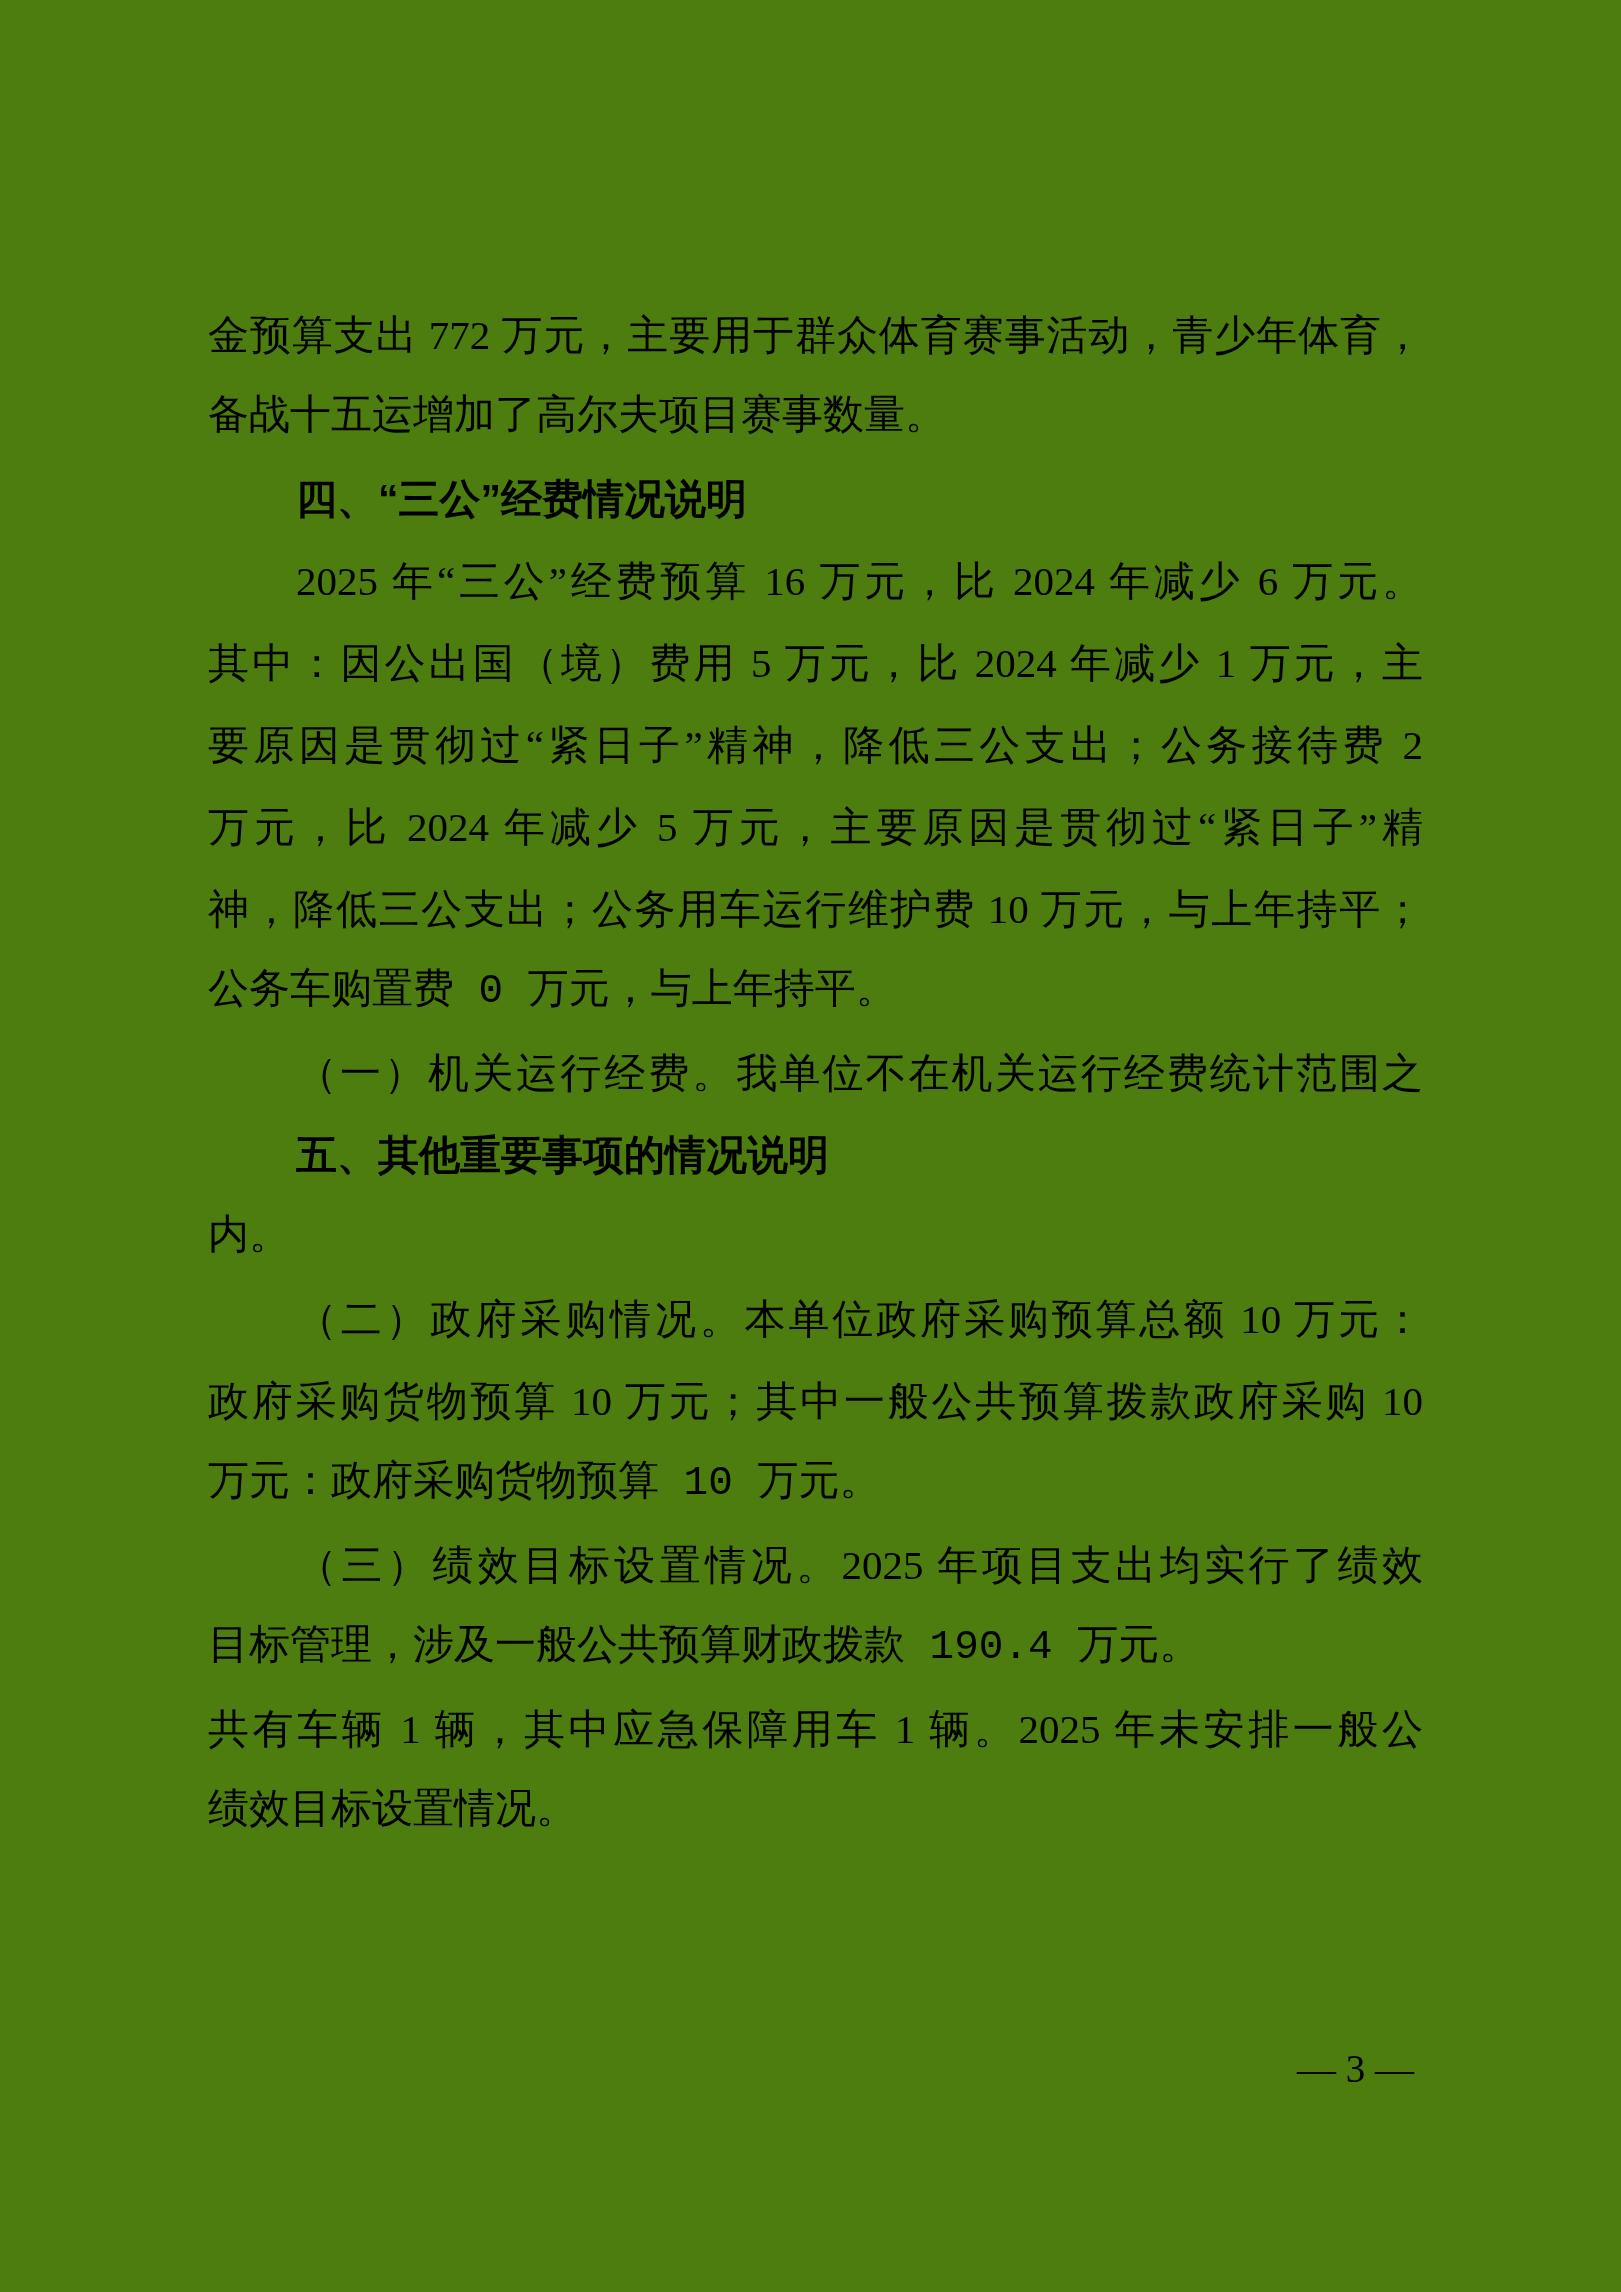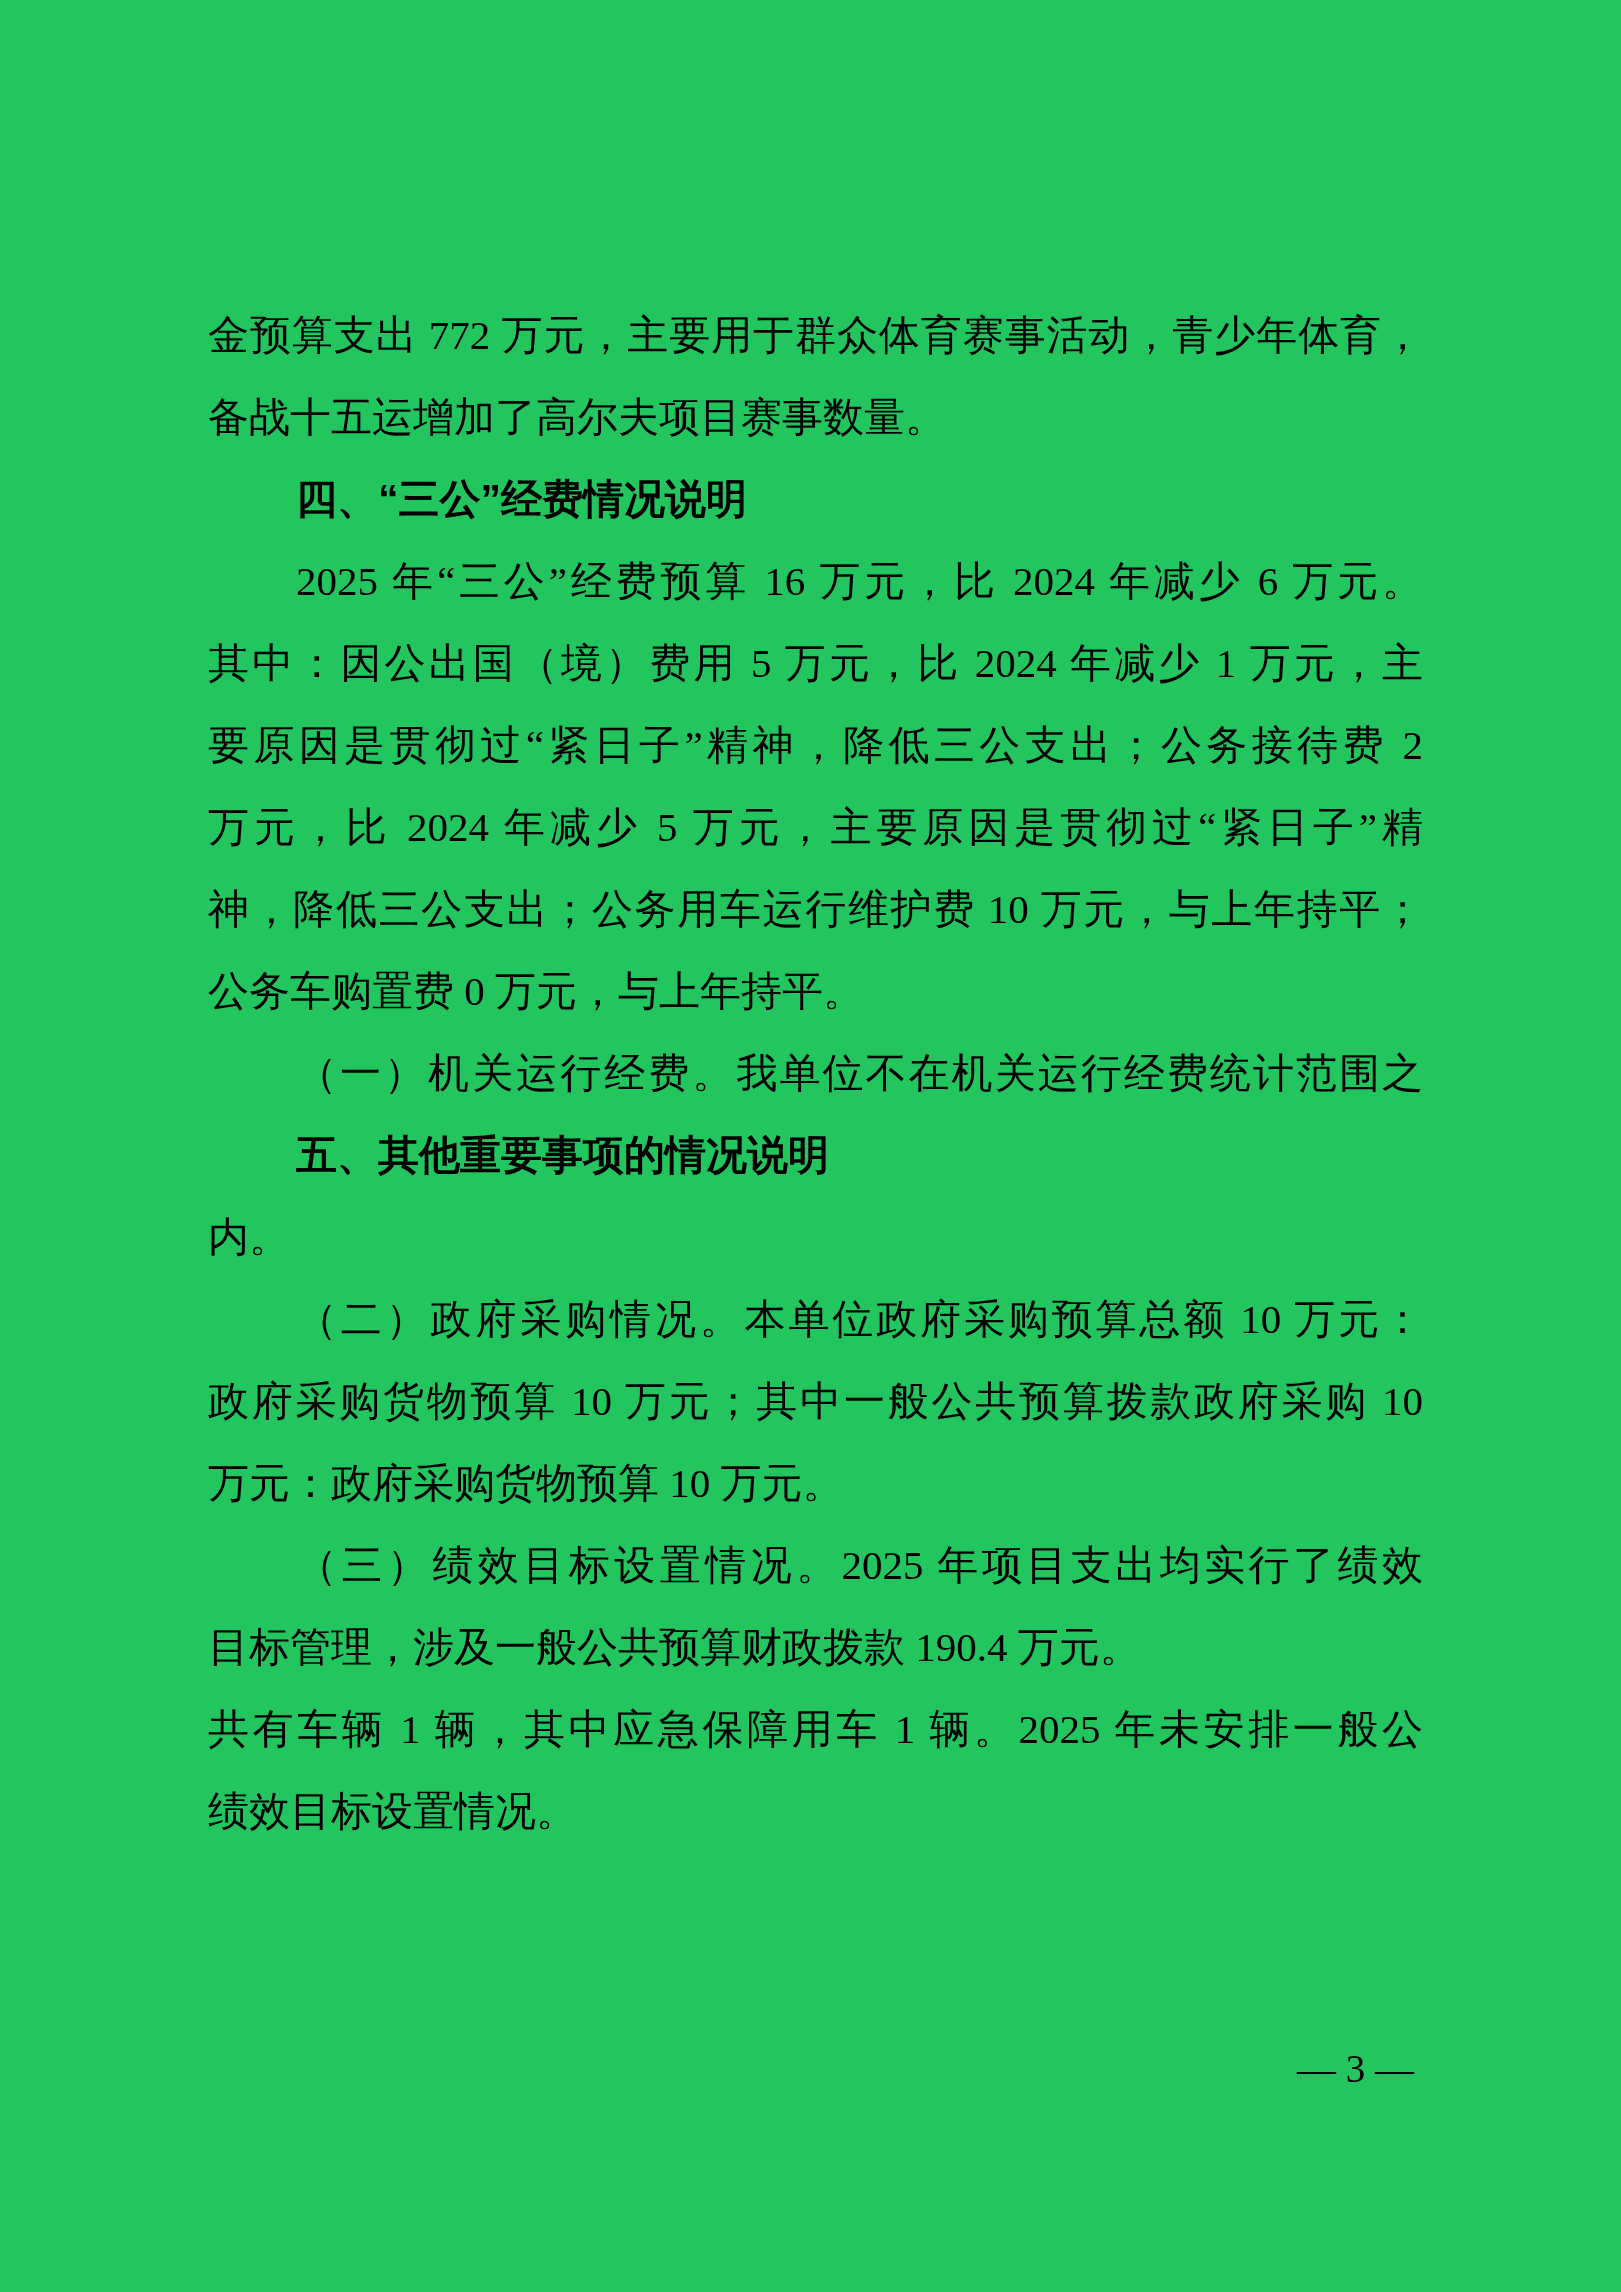--- a/index.html
+++ b/index.html
@@ -4,21 +4,21 @@
 <style>
   html, body {
     margin: 0;
     padding: 0;
     background: #ffffff;
   }
   .page {
     position: relative;
     width: 1621px;
     height: 2293px;
-    background: #22c55e;
+    background: #4d7c0f;
     color: #000000;
     overflow: hidden;
   }
   .text-block {
     position: absolute;
     left: 208px;
     top: 294px;
     width: 1215px;
   }
   .line {
@@ -30,20 +30,21 @@
     text-align: justify;
     text-justify: inter-character;
     white-space: normal;
   }
   .line.just {
     text-align-last: justify;
   }
   .line.left {
     text-align: left;
     text-align-last: left;
+    font-family: Liberation Mono, monospace;
   }
   .line.indent {
     text-indent: 88px;
   }
   .line.heading {
     font-family: "Liberation Sans", "DejaVu Sans", sans-serif;
     font-weight: bold;
     text-align: left;
     text-align-last: left;
   }

